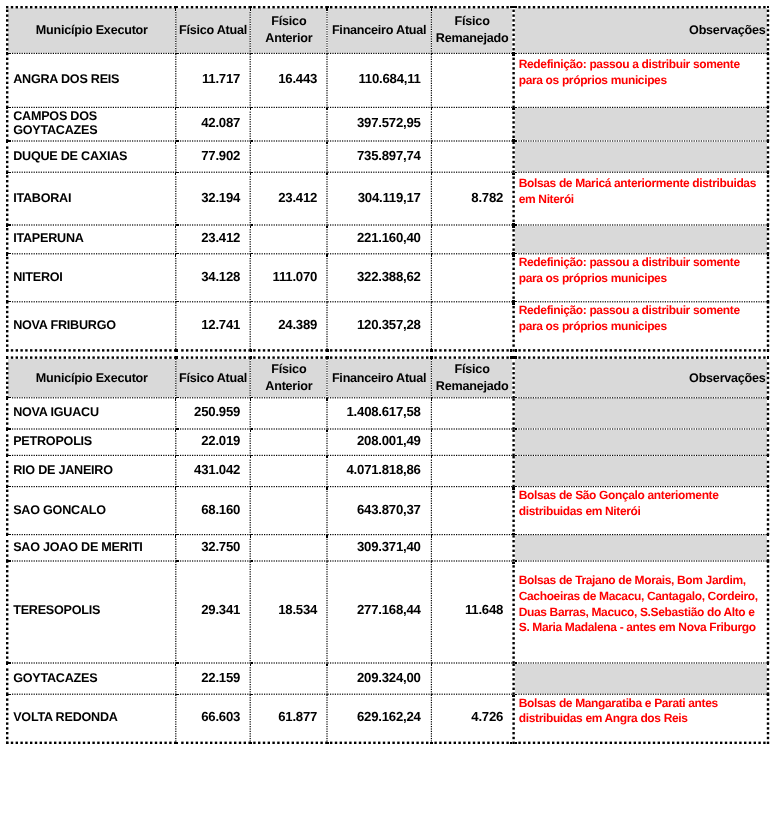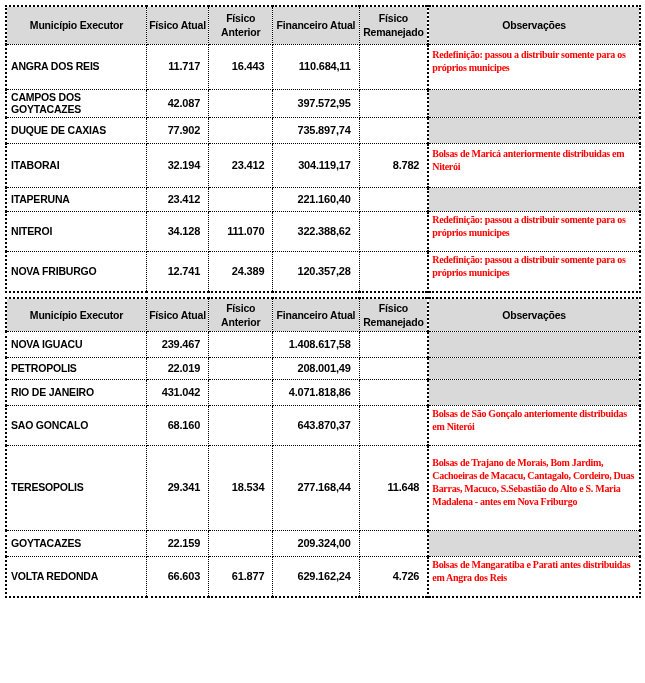--- a/index.html
+++ b/index.html
@@ -59,25 +59,24 @@
     font-size: 11px;
     text-align: right;
     padding: 1px 8px 2px 2px;
   }
   td.obs {
     font-size: 10px;
     line-height: 13px;
     letter-spacing: -0.3px;
     padding: 1px 2px 12px 3px;
     text-align: left;
-    font-family: Liberation Serif, serif;
   }
   td.has-obs { color: #fe0000; background: #ffffff; }
   td.empty-obs { background: #d9d9d9; }
-  .obs-border { border-left: 2px dotted #000000; }
+  .obs-border { border-left: 2px dotted #000000; text-align: right; }
 </style>
 </head>
 <body>
 
 <div class="wrap">
   <table class="muni-table">
     <colgroup>
       <col class="c-municipio">
         <col class="c-fis-atual">
         <col class="c-fis-ant">
@@ -166,21 +165,21 @@
         <tr style="height: 33px;">
           <th>Município Executor</th>
           <th>Físico Atual</th>
           <th>Físico Anterior</th>
           <th>Financeiro Atual</th>
           <th>Físico Remanejado</th>
           <th class="obs-border">Observações</th>
         </tr>
         <tr style="height: 26px;">
           <td class="name">NOVA IGUACU</td>
-          <td class="num">239.467</td>
+          <td class="num">250.959</td>
           <td class="num"></td>
           <td class="num">1.408.617,58</td>
           <td class="num"></td>
           <td class="obs obs-border empty-obs"></td>
         </tr>
         <tr style="height: 22px;">
           <td class="name">PETROPOLIS</td>
           <td class="num">22.019</td>
           <td class="num"></td>
           <td class="num">208.001,49</td>
@@ -195,20 +194,28 @@
           <td class="num"></td>
           <td class="obs obs-border empty-obs"></td>
         </tr>
         <tr style="height: 37px;">
           <td class="name">SAO GONCALO</td>
           <td class="num">68.160</td>
           <td class="num"></td>
           <td class="num">643.870,37</td>
           <td class="num"></td>
           <td class="obs obs-border has-obs">Bolsas de São Gonçalo anteriomente distribuidas em Niterói</td>
+        </tr>
+        <tr style="height: 22px;">
+          <td class="name">SAO JOAO DE MERITI</td>
+          <td class="num">32.750</td>
+          <td class="num"></td>
+          <td class="num">309.371,40</td>
+          <td class="num"></td>
+          <td class="obs obs-border empty-obs"></td>
         </tr>
         <tr style="height: 85px;">
           <td class="name">TERESOPOLIS</td>
           <td class="num">29.341</td>
           <td class="num">18.534</td>
           <td class="num">277.168,44</td>
           <td class="num">11.648</td>
           <td class="obs obs-border has-obs">Bolsas de Trajano de Morais, Bom Jardim, Cachoeiras de Macacu, Cantagalo, Cordeiro, Duas Barras, Macuco, S.Sebastião do Alto e S. Maria Madalena - antes em Nova Friburgo</td>
         </tr>
         <tr style="height: 26px;">

